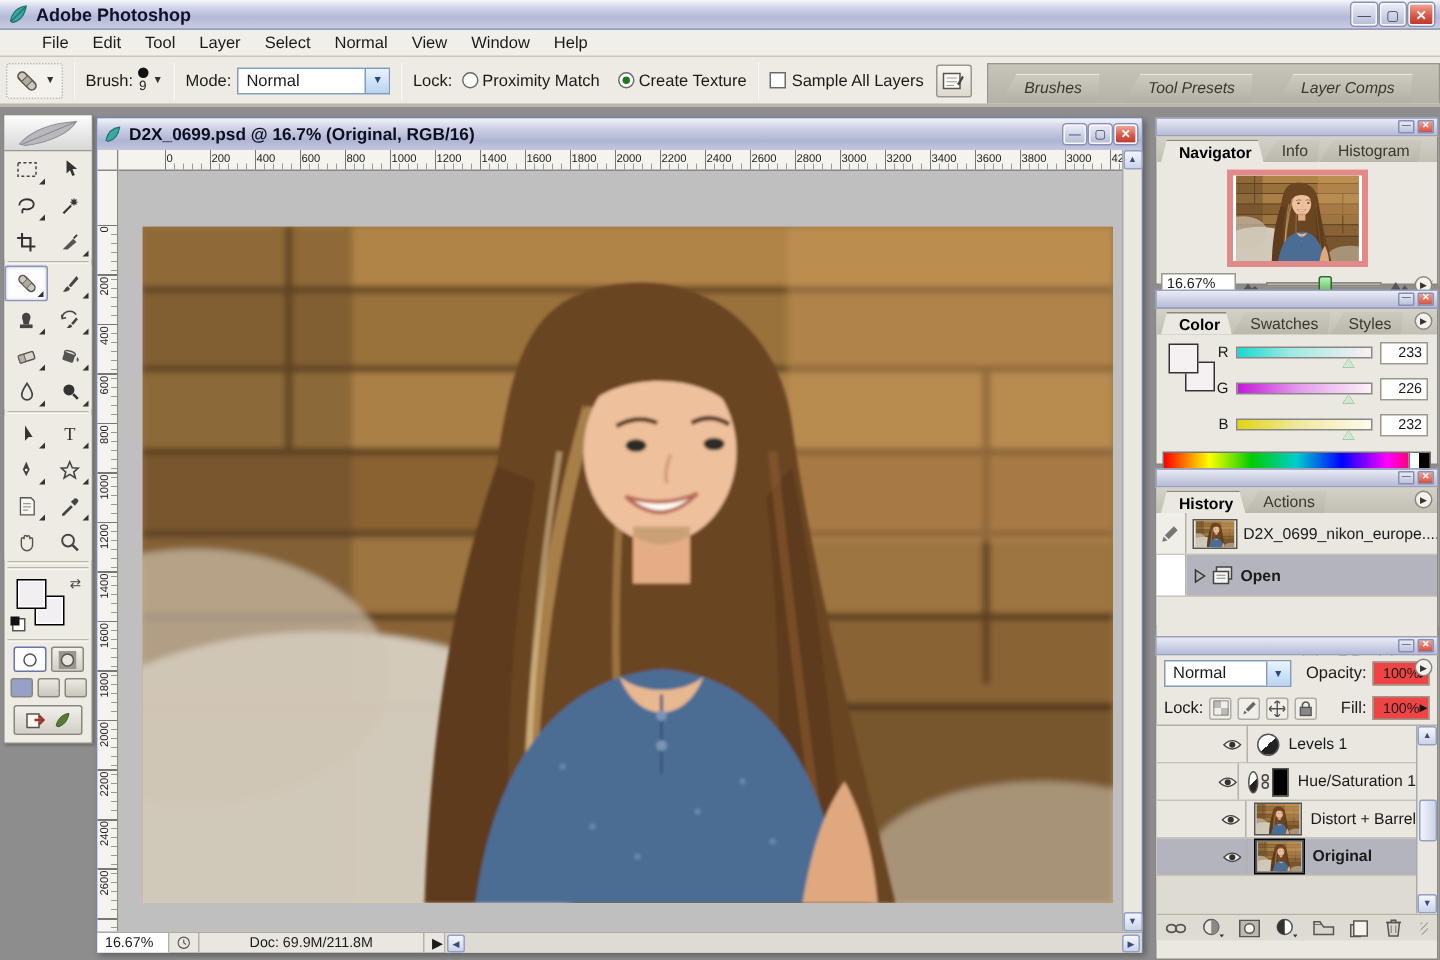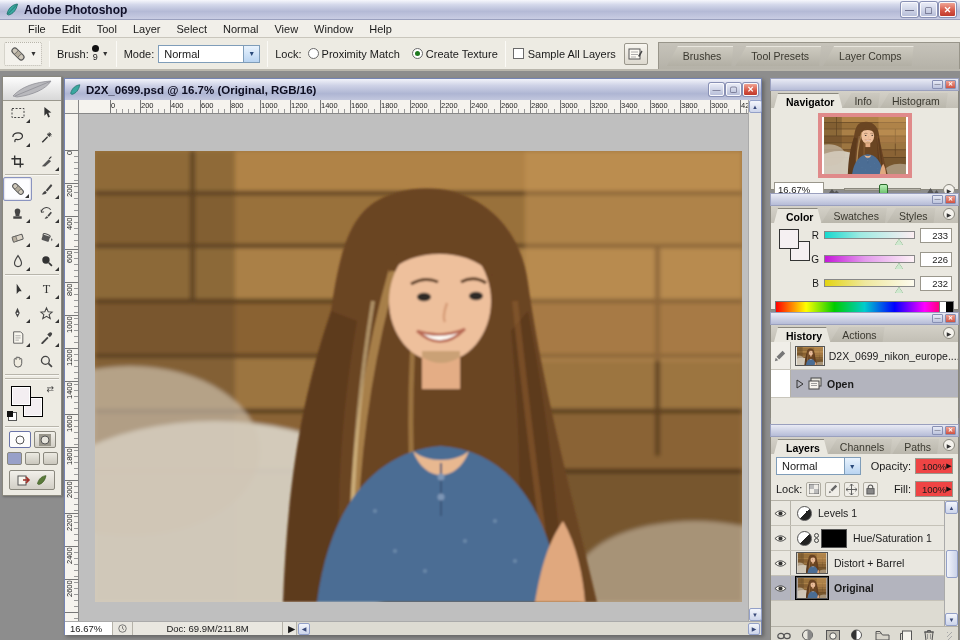--- a/index.html
+++ b/index.html
@@ -34,21 +34,21 @@
   .xp-select .val { padding:0 5px; flex:1; }
   .xp-select .btn { width:16px; height:16px; margin:0; background:linear-gradient(180deg,#e9f3fd,#b9d4f1); border-left:1px solid #7f9db9;
     display:flex; align-items:center; justify-content:center; font-size:7px; color:#2a4a7a; }
   .radio { width:11px; height:11px; border-radius:50%; border:1px solid #6a6a6a; background:#fff; display:inline-flex; align-items:center; justify-content:center; margin-right:3px; }
   .radio .dot { width:5px; height:5px; border-radius:50%; background:#1f7a1f; }
   .checkbox { width:11px; height:11px; border:1px solid #6a6a6a; background:#fff; display:inline-block; margin-right:4px; }
   .opt-group { display:flex; align-items:center; }
   .palette-btn { width:24px; height:22px; border:1px solid #9a978c; border-radius:2px; background:linear-gradient(180deg,#f8f6f0,#ddd9cf);
     display:flex; align-items:center; justify-content:center; margin-left:8px; }
   #well { margin-left:10px; flex:1; height:27px; align-self:flex-end; background:linear-gradient(180deg,#c6c3ba,#b5b2a8);
-    border:1px solid #98958a; border-bottom:none; display:flex; align-items:center; padding-left:8px; gap:2px; }
+    border:1px solid #98958a; border-bottom:none; display:flex; align-items:flex-end; padding-left:8px; gap:16px;font-style:italic; }
   .well-tab { height:20px; padding:3px 12px 0 16px; background:linear-gradient(180deg,#cdcac0,#b2afa4); color:#3a382f;
     clip-path:polygon(11px 0,100% 0,calc(100% - 2px) 100%,0 100%); border-top:1px solid #e8e6de; font-size:10.5px; }
 
   
   #toolbox { left:2px; top:76px; width:60px; background:#edebe3; border:1px solid #8a887e; box-shadow:1px 1px 2px rgba(0,0,0,.25); }
   #toolbox .logo { height:24px; background:linear-gradient(180deg,#fdfdfd,#d8d8d8); border-bottom:1px solid #9a988e;
     display:flex; align-items:center; justify-content:center; }
   #tools { display:grid; grid-template-columns:29px 29px; }
   .tool { height:24px; display:flex; align-items:center; justify-content:center; position:relative; background:#edebe3; }
   .tool.selected { background:#fdfdff; border:1px solid #8a94c0; border-radius:2px; box-shadow:inset 0 0 2px #aab; }
@@ -148,21 +148,21 @@
   .grip { width:8px; height:8px; background:repeating-linear-gradient(135deg,#aaa 0 1px,transparent 1px 3px); margin-left:2px; }
 
   
   .lay-ctl { display:flex; align-items:center; padding:3px 5px; gap:4px; }
   .spin { width:38px; height:16px; background:#ef4444; border:1px solid #9a978c; display:flex; align-items:center; justify-content:space-between; padding:0 6px; font-size:9.5px; }
   .spin .arr { font-size:7px; color:#111; }
   .lock-icons { display:flex; gap:4px; align-items:center; }
   .lock-btn { width:15px; height:15px; border:1px solid #b0ada2; border-radius:2px; background:#f0eee8; display:flex; align-items:center; justify-content:center; }
   #layer-list { position:relative; border-top:1px solid #b5b2a8; height:126px; background:#dddbd2; overflow:hidden; }
   #layer-rows { margin-right:14px; }
-  .lrow { height:25px; display:flex; align-items:center; border-bottom:1px solid #c5c2b8; background:#e9e7e0; }
+  .lrow { height:25px; display:flex; align-items:center; border-bottom:1px solid #c5c2b8; background:#e9e7e0;padding-left:41px; }
   .lrow.selected { background:#b3b4be; }
   .lrow.selected .lname { font-weight:bold; }
   .eye-cell { width:20px; align-self:stretch; border-right:1px solid #b5b2a8; display:flex; align-items:center; justify-content:center; }
   .lthumb { margin-left:5px; border:1px solid #555; line-height:0; }
   .lrow.selected .lthumb { outline:1px solid #000; }
   .adj-icon { margin-left:6px; width:15px; height:15px; border-radius:50%; border:1px solid #555;
     background:linear-gradient(135deg,#fff 0 50%,#222 50% 100%); }
   .link8 { margin:0 2px; display:flex; flex-direction:column; align-items:center; }
   .link8 i { width:5px; height:5px; border:1px solid #444; border-radius:50%; display:block; }
   .mask-thumb { border:1px solid #555; width:26px; height:19px; }
@@ -784,26 +784,20 @@
         </svg>
       <div class="grip"></div>
     </div>
   </div>
 
   <div class="pgroup-bar abs" style="left:770px;top:424px;">
     <div class="pbtn">—</div>
     <div class="pbtn close">✕</div>
   </div>
   <div class="panel abs" style="left:770px;top:437px;height:203px;">
-    <div class="ptabs">
-
-    <span class="ptab active">Layers</span>
-        <span class="ptab">Channels</span>
-        <span class="ptab">Paths</span>
-      </div>
     <div class="pmenu abs" style="right:3px;top:2px;">▶</div>
     <div class="lay-ctl">
       <div class="xp-select" style="width:88px;">
         <span class="val">Normal</span>
         <span class="btn">▼</span>
       </div>
       <span style="margin-left:6px;">Opacity:</span>
       <div class="spin">
         <span>100%</span>
         <span class="arr">▶</span>

